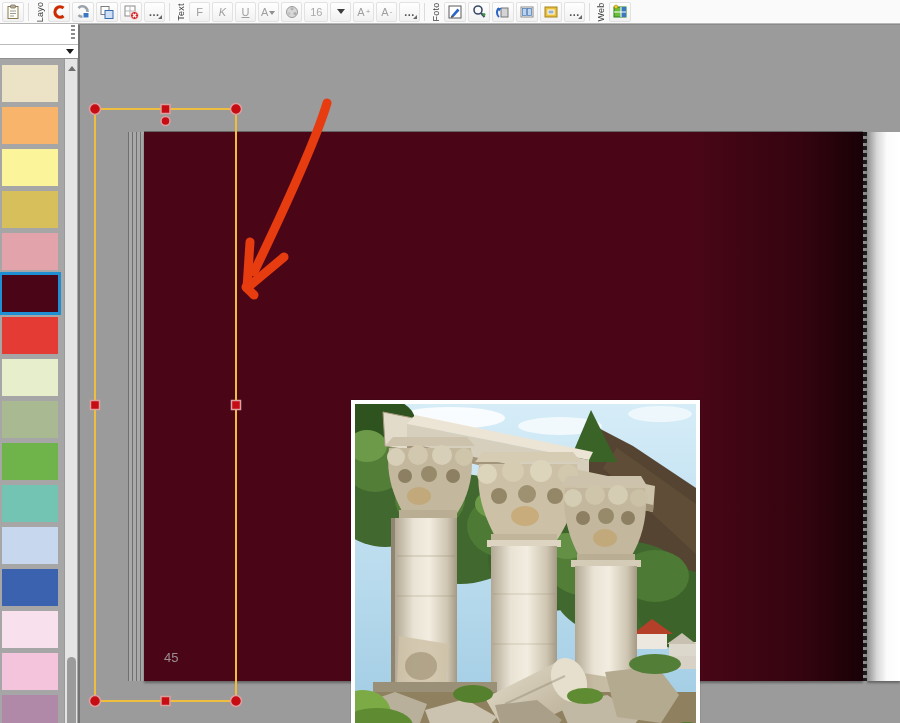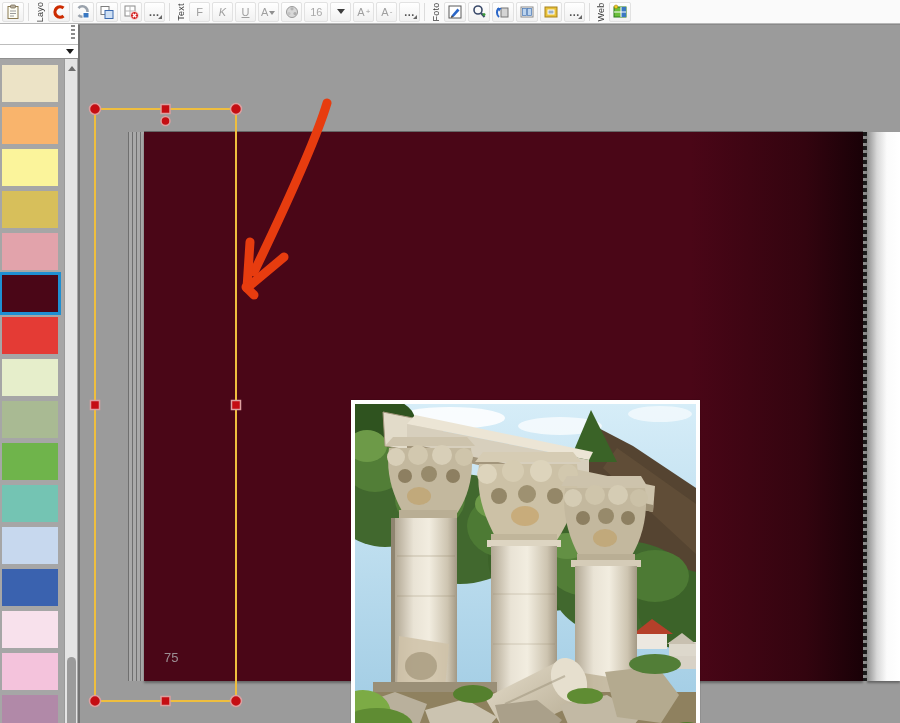--- a/index.html
+++ b/index.html
@@ -308,21 +308,21 @@
         <div class="scroll-up"></div>
         <div class="scroll-thumb"></div>
       </div>
     </div>
   </div>
 
   <div class="canvas">
     <div class="page-stack"></div>
 
     <div class="page-maroon">
-      <div class="page-number">75</div>
+      <div class="page-number">45</div>
 
       <div class="photo-frame" aria-label="Three Corinthian marble columns among ancient ruins">
         <svg viewBox="0 0 341 343" preserveAspectRatio="none">
           <defs>
             <linearGradient id="sky" x1="0" y1="0" x2="0" y2="1">
               <stop offset="0" stop-color="#d6edf8"></stop>
                 <stop offset="1" stop-color="#9cc9e2"></stop>
             </linearGradient>
             <linearGradient id="shaft" x1="0" y1="0" x2="1" y2="0">
               <stop offset="0" stop-color="#b2a894"></stop>

